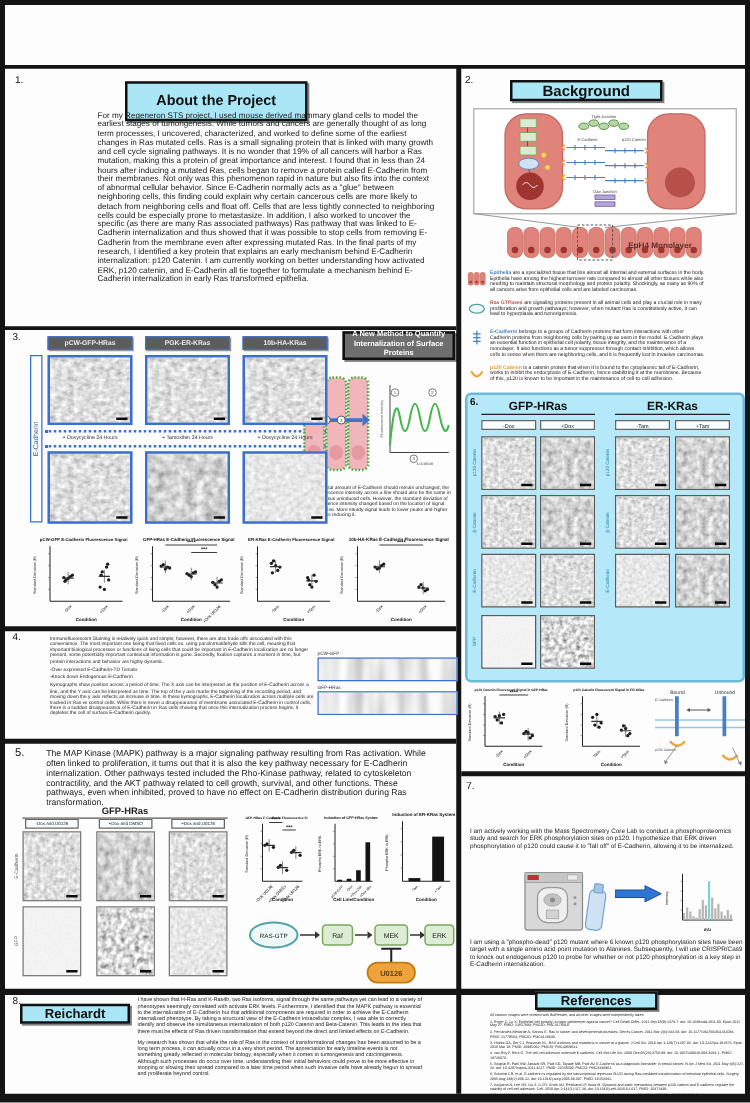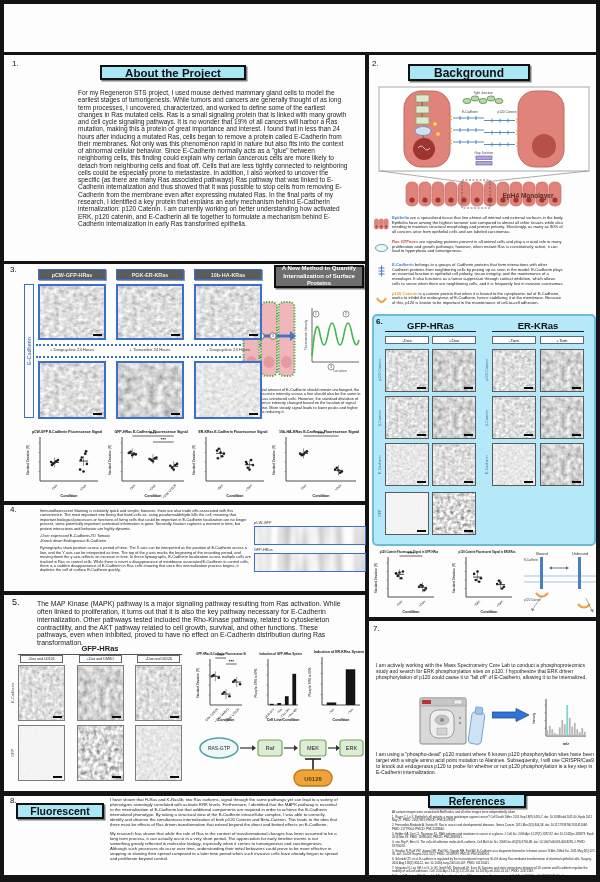--- a/index.html
+++ b/index.html
@@ -108,21 +108,21 @@
 
   <div class="line" style="left:0;top:48px;width:592px;height:3px"></div>
   <div class="line" style="left:361px;top:48px;width:4px;height:830px"></div>
   <div class="line" style="left:0;top:257px;width:361px;height:3px"></div>
   <div class="line" style="left:0;top:497px;width:361px;height:4px"></div>
   <div class="line" style="left:0;top:587px;width:361px;height:4px"></div>
   <div class="line" style="left:365px;top:613px;width:227px;height:4px"></div>
   <div class="line" style="left:0;top:787px;width:592px;height:5px"></div>
 
   <div class="num" style="left:8px;top:55px">1.</div>
-  <div class="hdr" style="left:96px;top:61px;width:146px;height:15px;font-size:11.5px">About the Project</div>
+  <div class="hdr" style="left:96px;top:61px;width:146px;height:32px;font-size:11.5px">About the Project</div>
   <div class="body" style="left:74px;top:85px;width:272px;font-size:6.5px;line-height:1.12">For my Regeneron STS project, I used mouse derived mammary gland cells to model the earliest stages of tumorigenesis. While tumors and cancers are generally thought of as long term processes, I uncovered, characterized, and worked to define some of the earliest changes in Ras mutated cells. Ras is a small signaling protein that is linked with many growth and cell cycle signaling pathways. It is no wonder that 19% of all cancers will harbor a Ras mutation, making this a protein of great importance and interest. I found that in less than 24 hours after inducing a mutated Ras, cells began to remove a protein called E-Cadherin from their membranes. Not only was this phenomenon rapid in nature but also fits into the context of abnormal cellular behavior. Since E-Cadherin normally acts as a "glue" between neighboring cells, this finding could explain why certain cancerous cells are more likely to detach from neighboring cells and float off. Cells that are less tightly connected to neighboring cells could be especially prone to metastasize. In addition, I also worked to uncover the specific (as there are many Ras associated pathways) Ras pathway that was linked to E-Cadherin internalization and thus showed that it was possible to stop cells from removing E-Cadherin from the membrane even after expressing mutated Ras. In the final parts of my research, I identified a key protein that explains an early mechanism behind E-Cadherin internalization: p120 Catenin. I am currently working on better understanding how activated ERK, p120 catenin, and E-Cadherin all tie together to formulate a mechanism behind E-Cadherin internalization in early Ras transformed epithelia.</div>
 
   <div class="num" style="left:368px;top:55px">2.</div>
   <div class="hdr" style="left:404px;top:60px;width:122px;height:17px;font-size:12px">Background</div>
 
   <svg class="abs" style="left:374px;top:82px;width:212px;height:126px" viewBox="0 0 212 126">
     <rect x="1" y="1" width="210" height="84" fill="#ffffff" stroke="#aaa" stroke-width="1"></rect>
     <rect x="26" y="5" width="46" height="76" rx="17" fill="#df837b" stroke="#c4685f"></rect>
     <rect x="140" y="5" width="46" height="76" rx="17" fill="#df837b" stroke="#c4685f"></rect>
     <circle cx="46" cy="63" r="11" fill="#9e352f"></circle>
@@ -665,21 +665,21 @@
         <rect x="46.375" y="39.18" width="1.75" height="6.82" fill="#b5b5b5"></rect>
         <rect x="48.875" y="42.28" width="1.75" height="3.719999999999999" fill="#b5b5b5"></rect>
         <rect x="51.375" y="37.94" width="1.75" height="8.060000000000002" fill="#b5b5b5"></rect>
         <rect x="53.875" y="41.66" width="1.75" height="4.340000000000003" fill="#b5b5b5"></rect>
       </svg>
     </div>
 
   <div class="body" style="left:372px;top:748px;width:218px;font-size:5.1px;line-height:1.17">I am using a "phospho-dead" p120 mutant where 6 known p120 phosphorylation sites have been target with a single amino acid point mutation to Alanines. Subsequently, I will use CRISPR/Cas9 to knock out endogenous p120 to probe for whether or not p120 phosphorylation is a key step in E-Cadherin internalization.</div>
 
   <div class="num" style="left:6px;top:792px">8.</div>
-  <div class="hdr" style="left:12px;top:799px;width:88px;height:16px;font-size:10.5px">Fluorescent</div>
+  <div class="hdr" style="left:12px;top:799px;width:88px;height:16px;font-size:10.5px">Reichardt</div>
   <div class="abs" style="left:106px;top:793px;width:228px">
     <div class="body" style="position:static;font-size:4.3px;line-height:1.16">I have shown that H-Ras and K-Ras4b, two Ras isoforms, signal through the same pathways yet can lead to a variety of phenotypes seemingly correlated with activate ERK levels. Furthermore, I identified that the MAPK pathway is essential to the internalization of E-Cadherin but that additional components are required in order to achieve the E-Cadherin internalized phenotype. By taking a structural view of the E-Cadherin intracellular complex, I was able to correctly identify and observe the simultaneous internalization of both p120 Catenin and Beta-Catenin. This leads to the idea that there must be effects of Ras driven transformation that extend beyond the direct and limited effects on E-Cadherin.</div>
     <div class="body" style="position:static;font-size:4.3px;line-height:1.16;margin-top:4px">My research has shown that while the role of Ras in the context of transformational changes has been assumed to be a long term process, it can actually occur in a very short period. The appreciation for early timeline events is not something greatly reflected in molecular biology, especially when it comes to tumorigenesis and carcinogenesis. Although such processes do occur over time, understanding their initial behaviors could prove to be more effective in stopping or slowing their spread compared to a later time period when such invasive cells have already begun to spread and proliferate beyond control.</div>
   </div>
 
   <div class="hdr" style="left:424px;top:789px;width:98px;height:15px;font-size:10.5px">References</div>
   <div class="abs" style="left:388px;top:807px;width:204px" id="refs-list">
       <div class="refline">All cartoon images were created with BioRender, and all other images were independently taken</div>
       <div class="refline">1. Royer C, Lu X. Epithelial cell polarity: a major gatekeeper against cancer? Cell Death Differ. 2011 Sep;18(9):1470-7. doi: 10.1038/cdd.2011.60. Epub 2011 May 27. PMID: 21617693; PMCID: PMC3178419.</div>
       <div class="refline">2. Fernandez-Medarde A, Santos E. Ras in cancer and developmental diseases. Genes Cancer. 2011 Mar;2(3):344-58. doi: 10.1177/1947601911411084. PMID: 21779504; PMCID: PMC3128640.</div>

